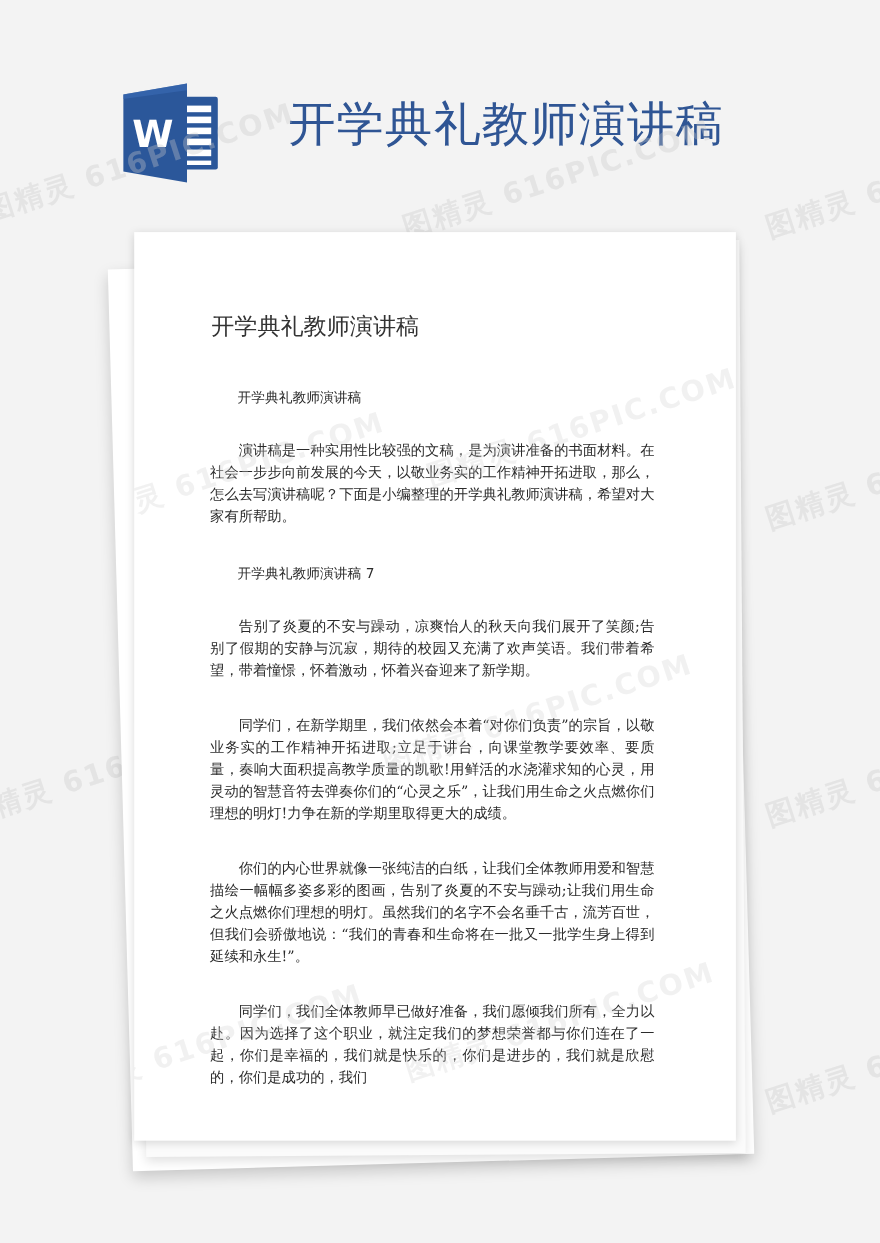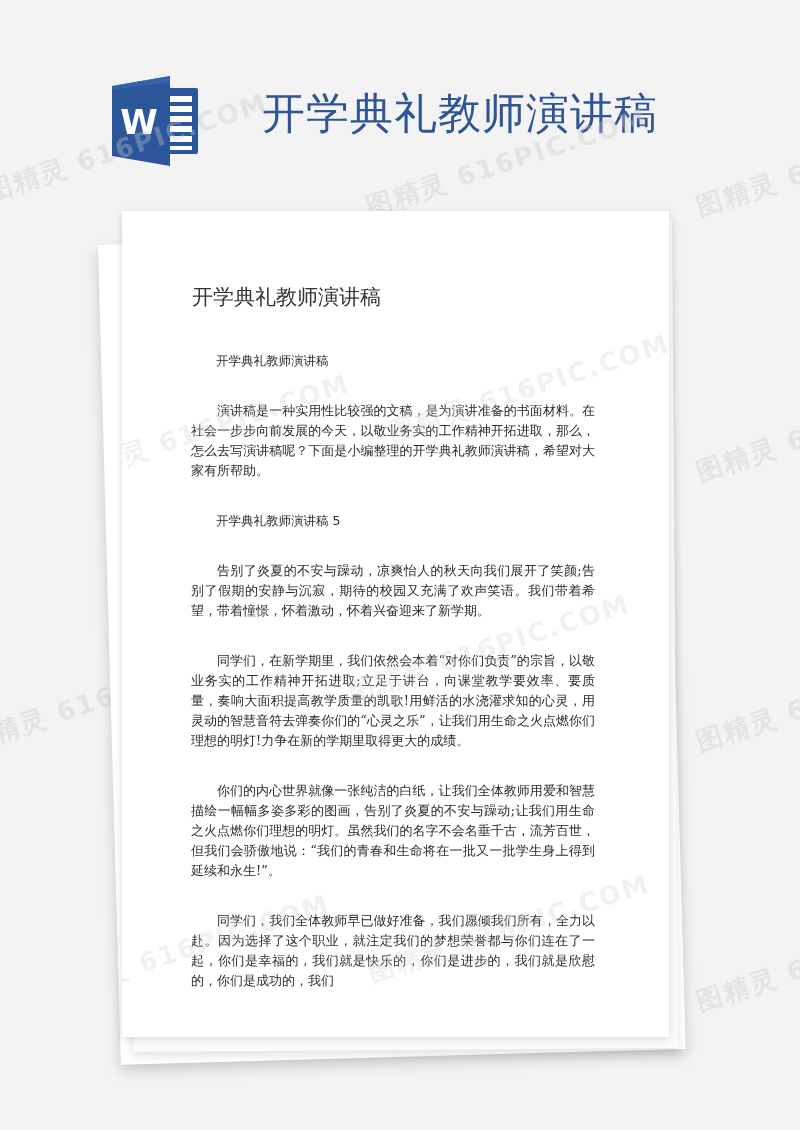--- a/index.html
+++ b/index.html
@@ -145,21 +145,21 @@
 
 <div class="page-back"></div>
 <div class="page-mid"></div>
 
 <div class="page">
   <div class="doc-title">开学典礼教师演讲稿</div>
 
   <div class="doc-body">
     <p class="heading-line subtitle-line">开学典礼教师演讲稿</p>
     <p class="subtitle-line">演讲稿是一种实用性比较强的文稿，是为演讲准备的书面材料。在社会一步步向前发展的今天，以敬业务实的工作精神开拓进取，那么，怎么去写演讲稿呢？下面是小编整理的开学典礼教师演讲稿，希望对大家有所帮助。</p>
-    <p class="heading-line greeting">开学典礼教师演讲稿 5</p>
+    <p class="heading-line greeting">开学典礼教师演讲稿 7</p>
     <p class="greeting">告别了炎夏的不安与躁动，凉爽怡人的秋天向我们展开了笑颜;告别了假期的安静与沉寂，期待的校园又充满了欢声笑语。我们带着希望，带着憧憬，怀着激动，怀着兴奋迎来了新学期。</p>
     <p class="greeting">同学们，在新学期里，我们依然会本着“对你们负责”的宗旨，以敬业务实的工作精神开拓进取;立足于讲台，向课堂教学要效率、要质量，奏响大面积提高教学质量的凯歌!用鲜活的水浇灌求知的心灵，用灵动的智慧音符去弹奏你们的“心灵之乐”，让我们用生命之火点燃你们理想的明灯!力争在新的学期里取得更大的成绩。</p>
     <p class="greeting">你们的内心世界就像一张纯洁的白纸，让我们全体教师用爱和智慧描绘一幅幅多姿多彩的图画，告别了炎夏的不安与躁动;让我们用生命之火点燃你们理想的明灯。虽然我们的名字不会名垂千古，流芳百世，但我们会骄傲地说：“我们的青春和生命将在一批又一批学生身上得到延续和永生!”。</p>
     <p>同学们，我们全体教师早已做好准备，我们愿倾我们所有，全力以赴。因为选择了这个职业，就注定我们的梦想荣誉都与你们连在了一起，你们是幸福的，我们就是快乐的，你们是进步的，我们就是欣慰的，你们是成功的，我们</p>
   </div>
 
   <div class="watermark" style="left:-60px; top:200px; color:rgba(210,210,210,0.3);">图精灵 616PIC.COM</div>
   <div class="watermark" style="left:260px; top:160px; color:rgba(210,210,210,0.3);">图精灵 616PIC.COM</div>
   <div class="watermark" style="left:220px; top:420px; color:rgba(210,210,210,0.3);">图精灵 616PIC.COM</div>
   <div class="watermark" style="left:-80px; top:720px; color:rgba(210,210,210,0.3);">图精灵 616PIC.COM</div>

